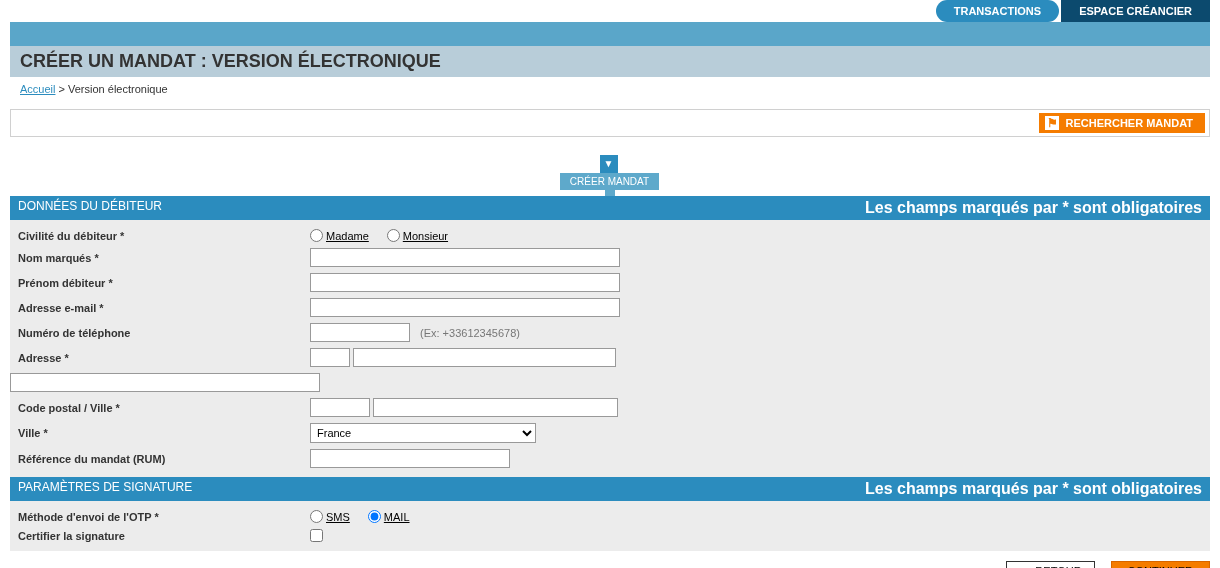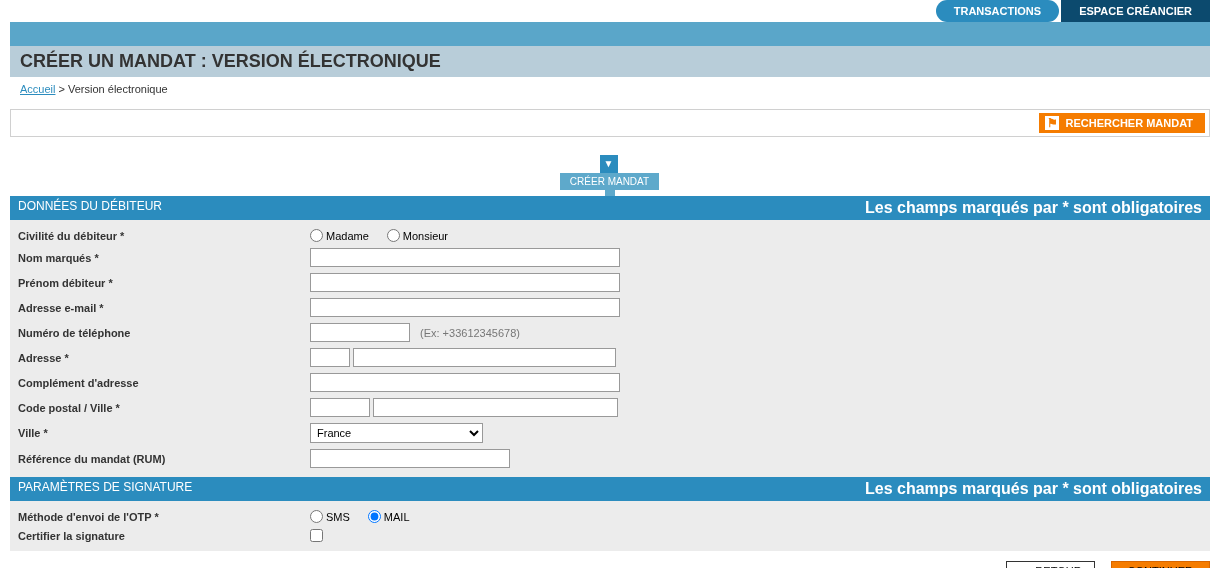--- a/index.html
+++ b/index.html
@@ -29,33 +29,33 @@
   
   .section-header { background: #2b8cbe; color: #fff; font-size: 12px; padding: 3px 8px; margin: 0 10px; display:flex; justify-content:space-between; }
   .section-header .right-note { font-size: 16px; font-weight: bold;}
   
   .form-body { background: #ececec; padding: 6px 0 6px 0; margin:0 10px;}
   .form-row { display: flex; align-items: center; padding: 3px 0; }
   .form-label { width: 300px; padding-left: 8px; font-weight: bold; font-size: 11px; color:#333; }
   .form-field { flex: 1; display: flex; align-items: center; }
   .form-field input[type="text"] { border: 1px solid #999; height: 19px; padding: 0 3px; font-size:11px; }
   .form-field input[type="radio"] { margin: 0 3px 0 0; }
-  .form-field label { margin-right: 18px; font-size:11px; }
+  .form-field label { margin-right: 18px; font-size:11px;text-decoration:underline; }
   .hint { color: #777; font-size: 11px; margin-left: 10px; }
   .form-field select { border:1px solid #999; height:20px; font-size:11px; background:#fff; padding:0 2px;}
   .form-field input[type="checkbox"]{ width:13px; height:13px;}
   
   .input-w100 { width: 100px; }
   .input-w310 { width: 310px; }
   .input-w40 { width: 40px; margin-right:3px;}
   .input-w260 { width: 263px; }
   .input-w60 { width: 60px; margin-right:3px;}
   .input-w245 { width: 245px;}
   .input-w200 { width: 200px;}
-  .select-w200 { width: 173px;}
+  .select-w200 { width: 226px;}
   
   .button-row { display: flex; justify-content: flex-end; padding: 10px 10px 5px 8px; gap: 16px; align-items:center;}
   .btn-outline { background: #fff; border: 1px solid #333; padding: 3px 12px; font-size: 11px; cursor: pointer; }
   .btn-primary { background: #f57c00; color: #000; border: 1px solid #d86600; padding: 3px 16px; font-size: 11px; font-weight: normal; cursor: pointer; }
 </style>
 </head>
 <body>
 
 <div class="top-nav">
   <div class="nav-tab active">TRANSACTIONS</div>
@@ -131,21 +131,20 @@
 
   <div class="form-row">
     <div class="form-label">Adresse *</div>
     <div class="form-field">
       <input type="text" class="input-w40" style="">
       <input type="text" class="input-w260" style="">
     </div>
   </div>
 
   <div class="form-row">
-    <div class="form-label">Complément d'adresse</div>
     <div class="form-field">
         <input type="text" class="input-w310" style="">
       </div>
   </div>
 
   <div class="form-row">
     <div class="form-label">Code postal / Ville *</div>
     <div class="form-field">
       <input type="text" class="input-w60" style="">
       <input type="text" class="input-w245" style="">

